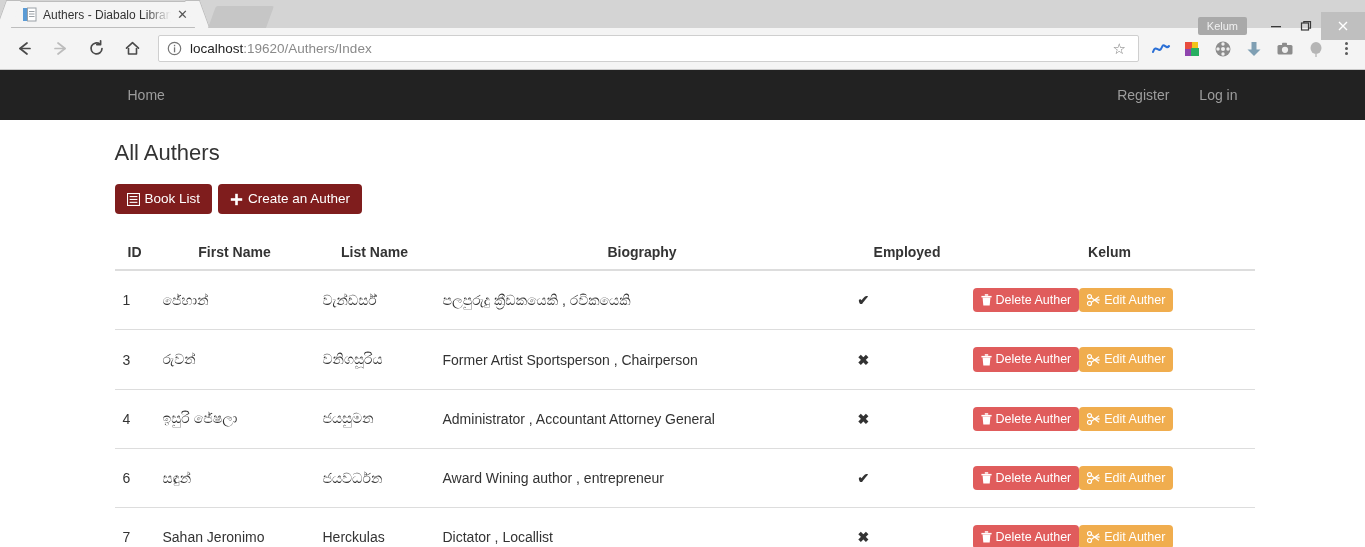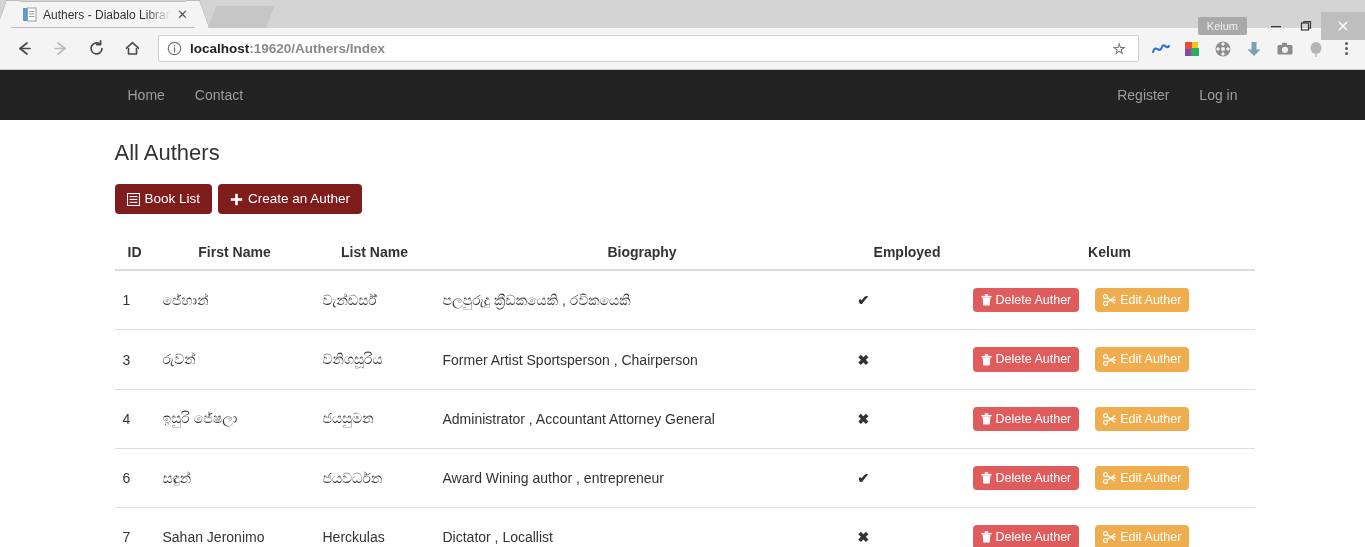--- a/index.html
+++ b/index.html
@@ -115,21 +115,20 @@
   .navbtn.dim { color: #bcbcbc; }
   .omnibox {
     flex: 1;
     height: 27px;
     background: #ffffff;
     border: 1px solid #cfcfcf;
     border-radius: 2px;
     display: flex; align-items: center;
     padding: 0 8px;
     margin: 0 6px 0 8px;
-    font-weight: bold;
   }
   .omni-info { flex: 0 0 16px; margin-right: 7px; color: #757575; display:flex; align-items:center;}
   .omni-url { flex: 1; font-size: 13.5px; color: #8a8a8a; white-space: nowrap; }
   .omni-url .host { color: #222; }
   .omni-star { color: #7a7a7a; font-size: 15px; padding: 0 4px; }
   .exticons { display: flex; align-items: center; }
   .exticon {
     width: 29px; height: 29px;
     display: flex; align-items: center; justify-content: center;
     margin: 0 1px;
@@ -222,21 +221,21 @@
   .col-first { width: 160px; }
   .col-last { width: 120px; }
   .col-bio { width: auto; }
   .col-emp { width: 115px; }
   .col-act { width: 290px; }
   .sinhala { font-size: 13px; }
 
   .emp-yes { color: #22b522; font-size: 17px; font-weight: bold; }
   .emp-no  { color: #ef2c7e; font-size: 16px; font-weight: bold; }
 
-  .actions { display: flex; gap: 16px; }
+  .actions { display: flex; gap: 0; }
   .btn-sm {
     display: inline-flex; align-items: center; gap: 4px;
     font-size: 12.5px;
     padding: 4px 8px;
     border-radius: 4px;
     color: #ffffff;
     border: none;
     cursor: pointer;
     line-height: 1.3;
     font-family: "Liberation Sans", sans-serif;
@@ -379,21 +378,20 @@
       </span>
     </div>
   </div>
 
   <div class="viewport">
 
     <div class="navbar">
       <div class="nav-inner">
         <div class="nav-links">
           <a href="#">Home</a>
-          <a href="#">Contact</a>
         </div>
         <div class="nav-right">
           <a href="#">Register</a>
           <a href="#">Log in</a>
         </div>
       </div>
     </div>
 
     <div class="container">
       <h1 class="page-title">All Authers</h1>

